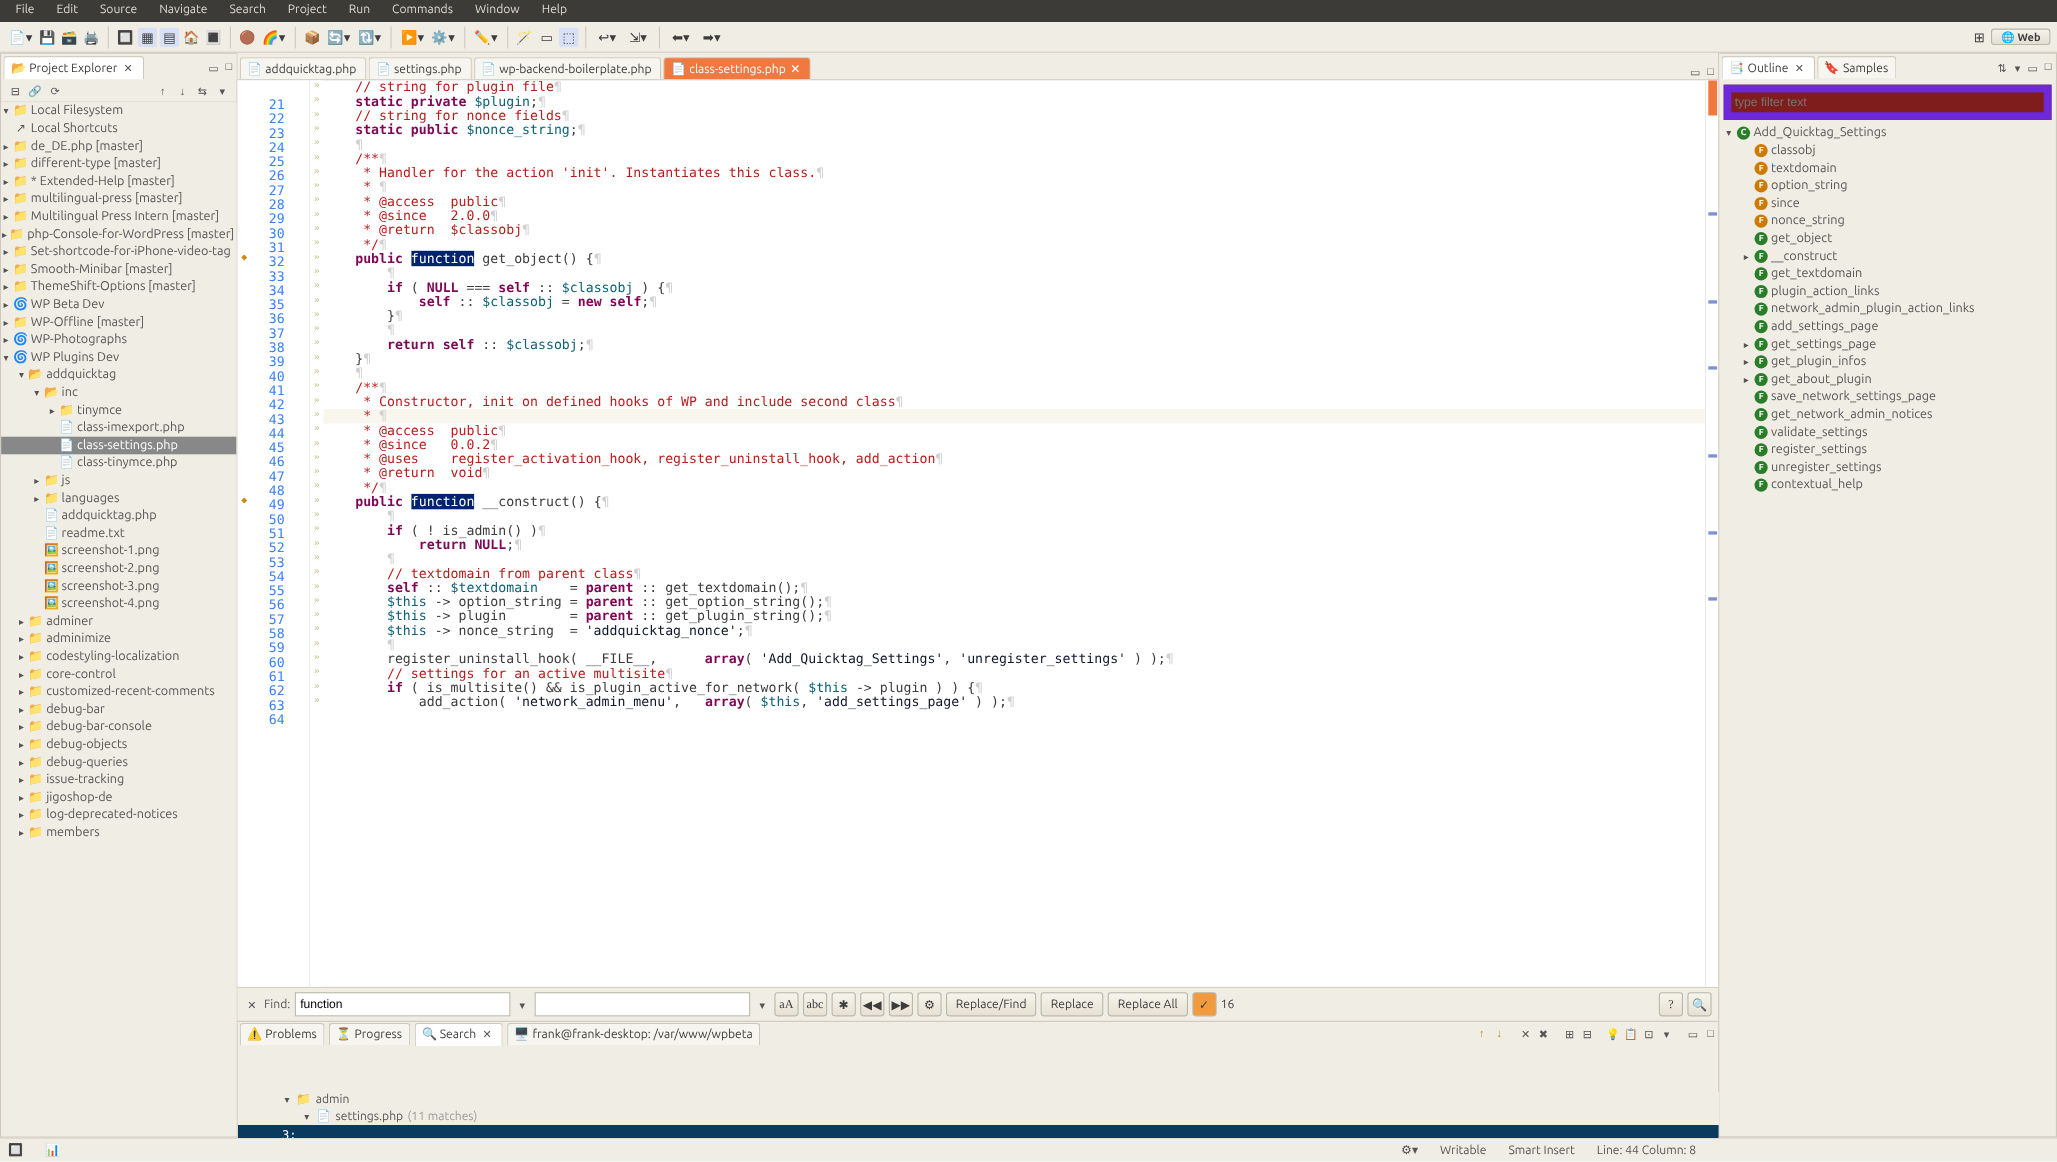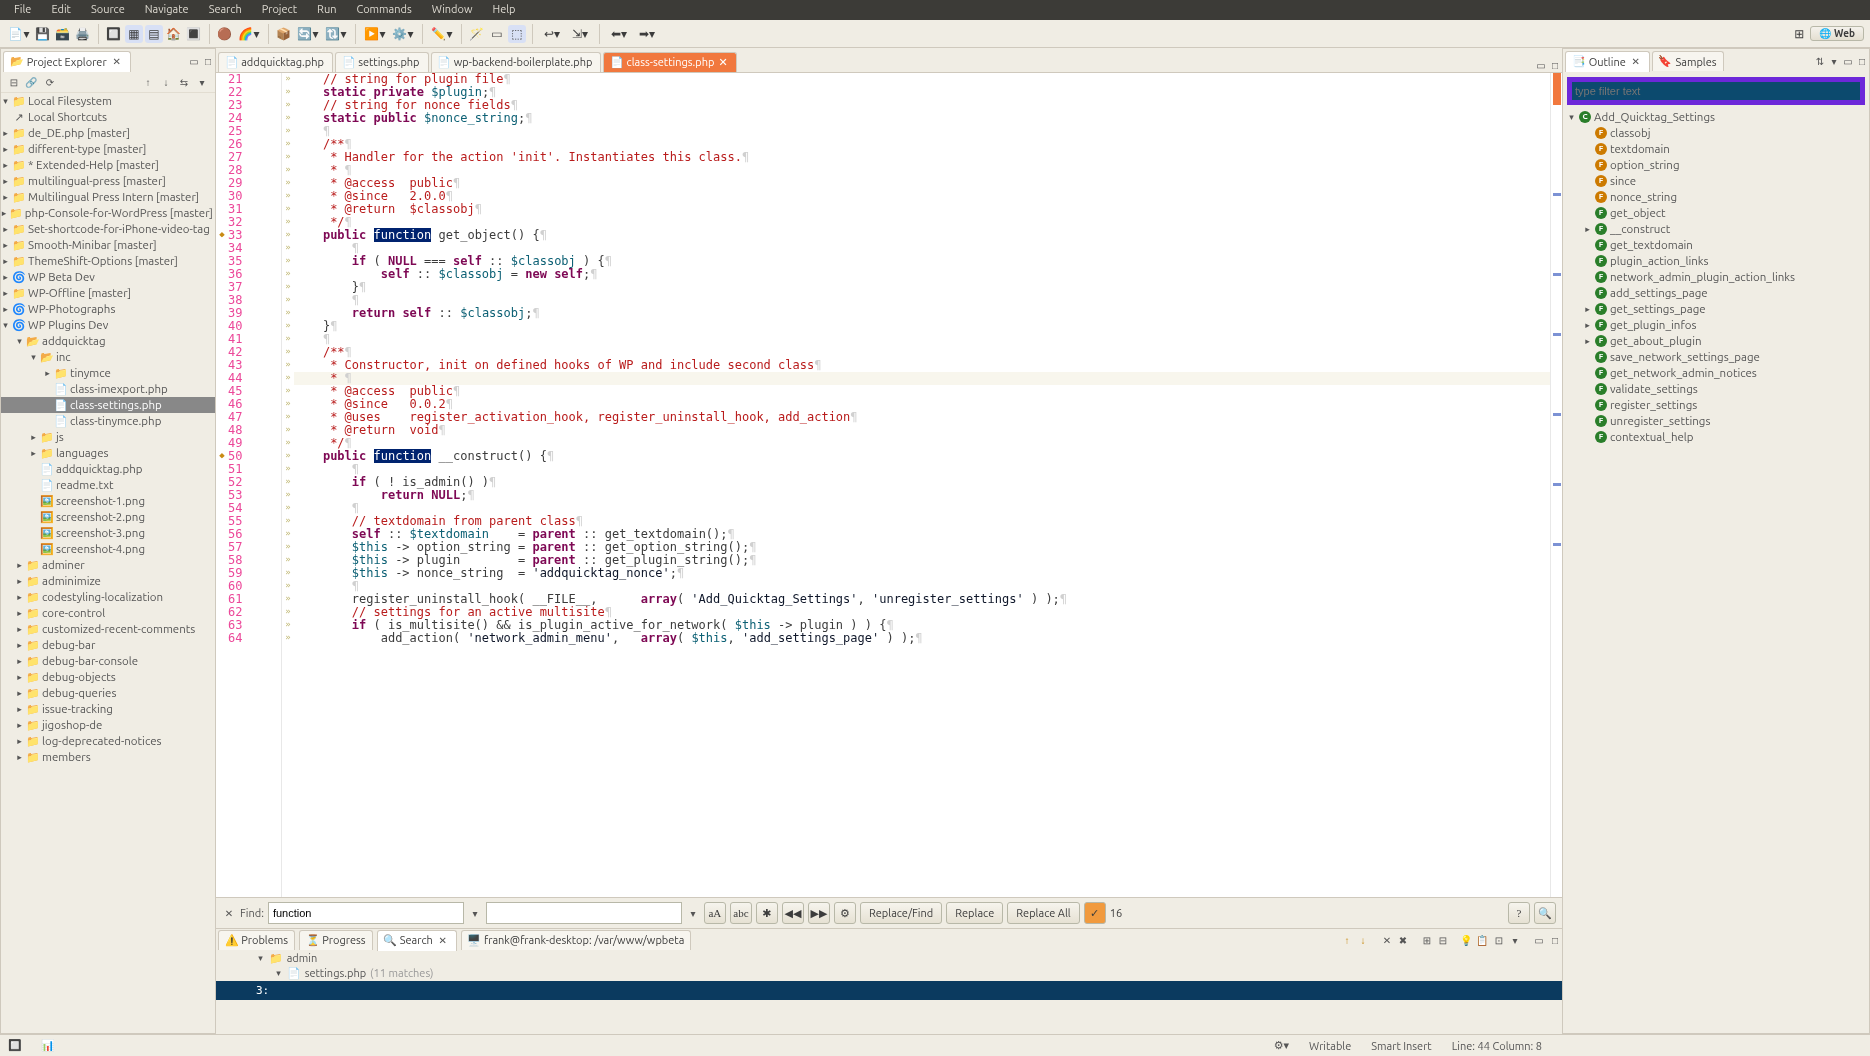--- a/index.html
+++ b/index.html
@@ -33,21 +33,21 @@
 .expander { width: 9px; display: inline-block; text-align: center; color: #555; font-size: 9px; }
 .ticon { width: 14px; height: 14px; display: inline-flex; align-items: center; justify-content: center; font-size: 11px; }
 .depth0 { padding-left: 0px;} .depth1 { padding-left: 14px;} .depth2 { padding-left: 28px;} .depth3 { padding-left: 42px;}
 
 .editor-tabs { display: flex; align-items: end; height: 24px; background: #f0ede4; gap: 0; padding-left: 2px; }
 .editor-tab { display: flex; align-items: center; gap: 4px; padding: 3px 8px 3px 6px; border: 1px solid #cfc9bd; border-bottom: none; border-radius: 3px 3px 0 0; background: #f7f5ef; font-size: 11px; margin-right: 2px; }
 .editor-tab.active { background: #f1783e; color: #fff; }
 .editor-tab .close { font-size: 11px; }
 
 .editor-body { flex: 1; display: flex; overflow: hidden; background: #fff; font-family: "DejaVu Sans Mono", monospace; font-size: 12px; border-top: 1px solid #cfc9bd; position: relative; }
-.gutter { width: 54px; background: #fff; text-align: left; color: #ec4899; padding: 0 6px 0 0; line-height: 13px; border-right: 1px solid #e8e8e8; }
+.gutter { width: 54px; background: #fff; text-align: center; color: #3b82f6; padding: 16px 6px 0 0; line-height: 13px; border-right: 1px solid #e8e8e8; }
 .gutter-line { height: 13px; }
 .marker-col { width: 12px; background: #fff; display: flex; flex-direction: column; }
 .marker-col span { height: 13px; color: #c0b872; text-align: center; font-size: 9px; }
 .code { flex: 1; white-space: pre; line-height: 13px; overflow: hidden; }
 .code-line { height: 13px; }
 .ruler-right { width: 12px; background: #fff; border-left: 1px solid #e8e8e8; position: relative; }
 .ruler-mark { position: absolute; right: 1px; width: 8px; height: 3px; background: #7c92d4; }
 .ruler-mark.warn { background: #f1783e; }
 .kw { color: #7e0854; font-weight: bold; }
 .var { color: #0d6175; }
@@ -58,30 +58,30 @@
 .ws { color: #d0d0d0; }
 
 .find-bar { display: flex; align-items: center; gap: 4px; padding: 4px 6px; border-top: 1px solid #cfc9bd; background: #f0ede4; font-size: 11px; }
 .find-bar .lbl { color: #555; }
 .find-input, .repl-input { border: 1px solid #b8b8a8; background: #fff; height: 22px; padding: 0 4px; font-size: 11px; }
 .find-input { width: 196px; }
 .repl-input { width: 196px; }
 .fbtn { border: 1px solid #b8b8a8; background: linear-gradient(#f6f4ed,#e6e1d3); border-radius: 3px; height: 22px; padding: 3px 8px; font-size: 11px; display: inline-flex; align-items: center; justify-content: center; min-width: 22px; }
 .fbtn.small { padding: 0; width: 22px; font-family: Liberation Serif, serif; }
 
-.bottom-panel { height: 106px; display: flex; flex-direction: column; border-top: 1px solid #cfc9bd; }
+.bottom-panel { height: 106px; display: flex; flex-direction: column; border-top: 1px solid #cfc9bd; gap: 42px; }
 .bp-tabs { display: flex; align-items: center; height: 22px; padding-left: 2px; gap: 2px; }
 .bp-content { flex: 1; overflow: auto; background: #f0ede4; font-size: 11px; line-height: 15px; }
 .search-title { font-style: italic; padding: 2px 4px; color: #555; }
 .sr-row { display: flex; align-items: center; gap: 4px; padding-left: 40px; color: #555; }
 .sr-count { color: #999; }
 .sr-match { background: #0b3a5f; color: #fff; padding: 2px 60px 2px 40px; font-family: monospace; font-size: 11px; display: flex; gap: 6px; }
 .sr-match .hl { background: #7c45c8; }
 
-.outline-filter { width: calc(100% - 8px); margin: 4px; border: 5px solid #6d28d9; padding: 3px; font-size: 11px; color: #aaa; background: #0c4a6e; }
+.outline-filter { width: calc(100% - 8px); margin: 4px; border: 7px solid #6d28d9; padding: 3px; font-size: 11px; color: #aaa; background: #7f1d1d; }
 .outline-tree { flex: 1; overflow: auto; font-size: 11.5px; line-height: 16px; padding: 0 2px; color: #555; }
 .outl-row { display: flex; align-items: center; gap: 3px; height: 16px; }
 .ocirc { width: 12px; height: 12px; border-radius: 50%; display: inline-flex; align-items: center; justify-content: center; font-size: 8px; color: #fff; font-weight: bold; }
 .ocirc.c { background: #2a7e2a; }
 .ocirc.f { background: #cc7a00; }
 .ocirc.m { background: #2a7e2a; }
 
 .statusbar { height: 22px; display: flex; align-items: center; gap: 20px; padding: 0 8px; font-size: 11px; color: #555; border-top: 1px solid #cfc9bd; }
 .statusbar .grow { flex: 1; }
 </style>

